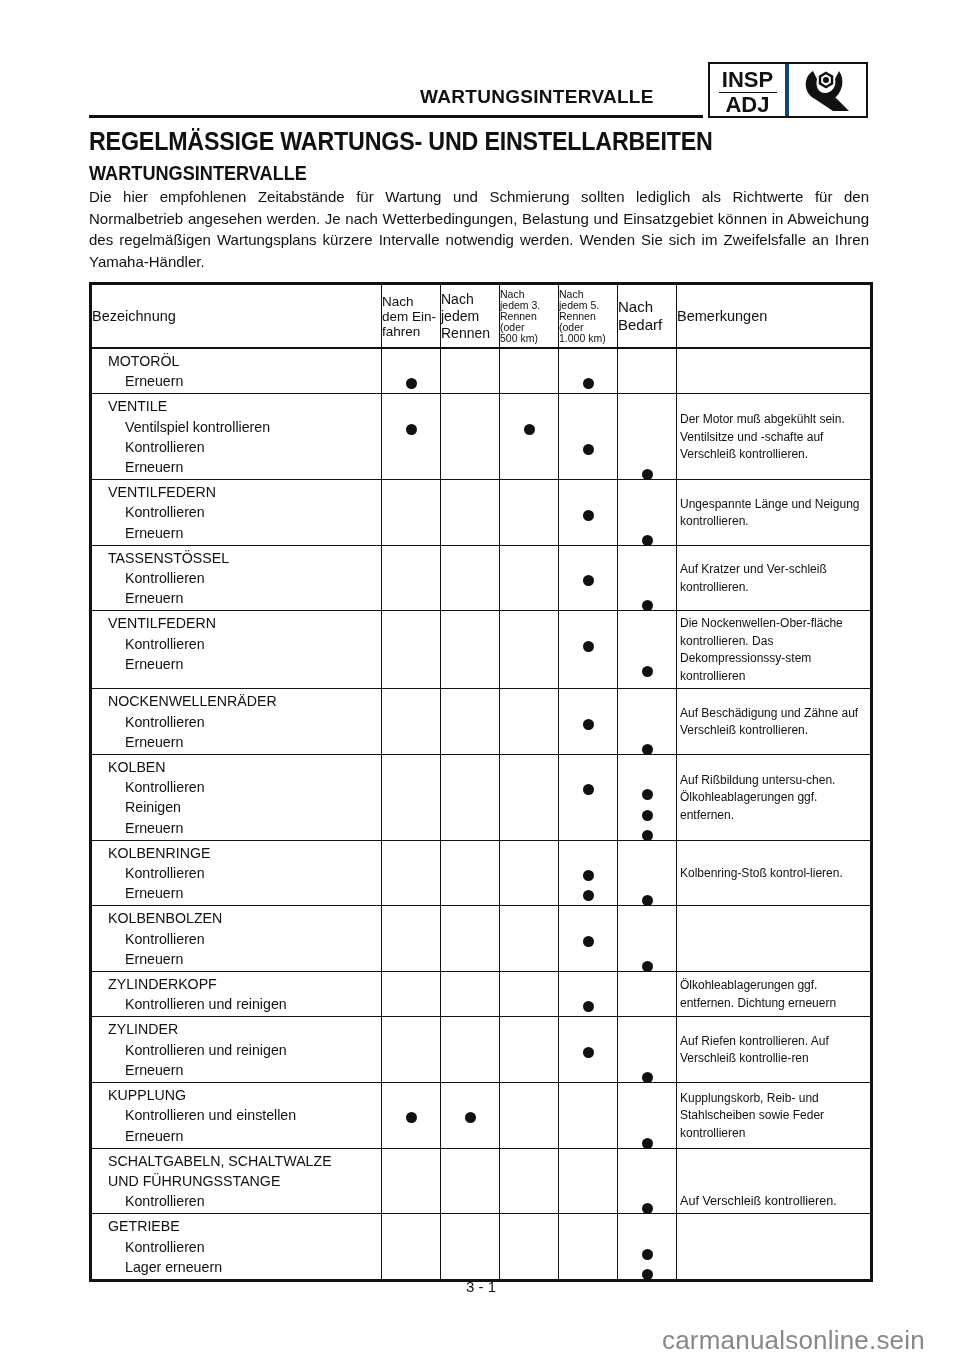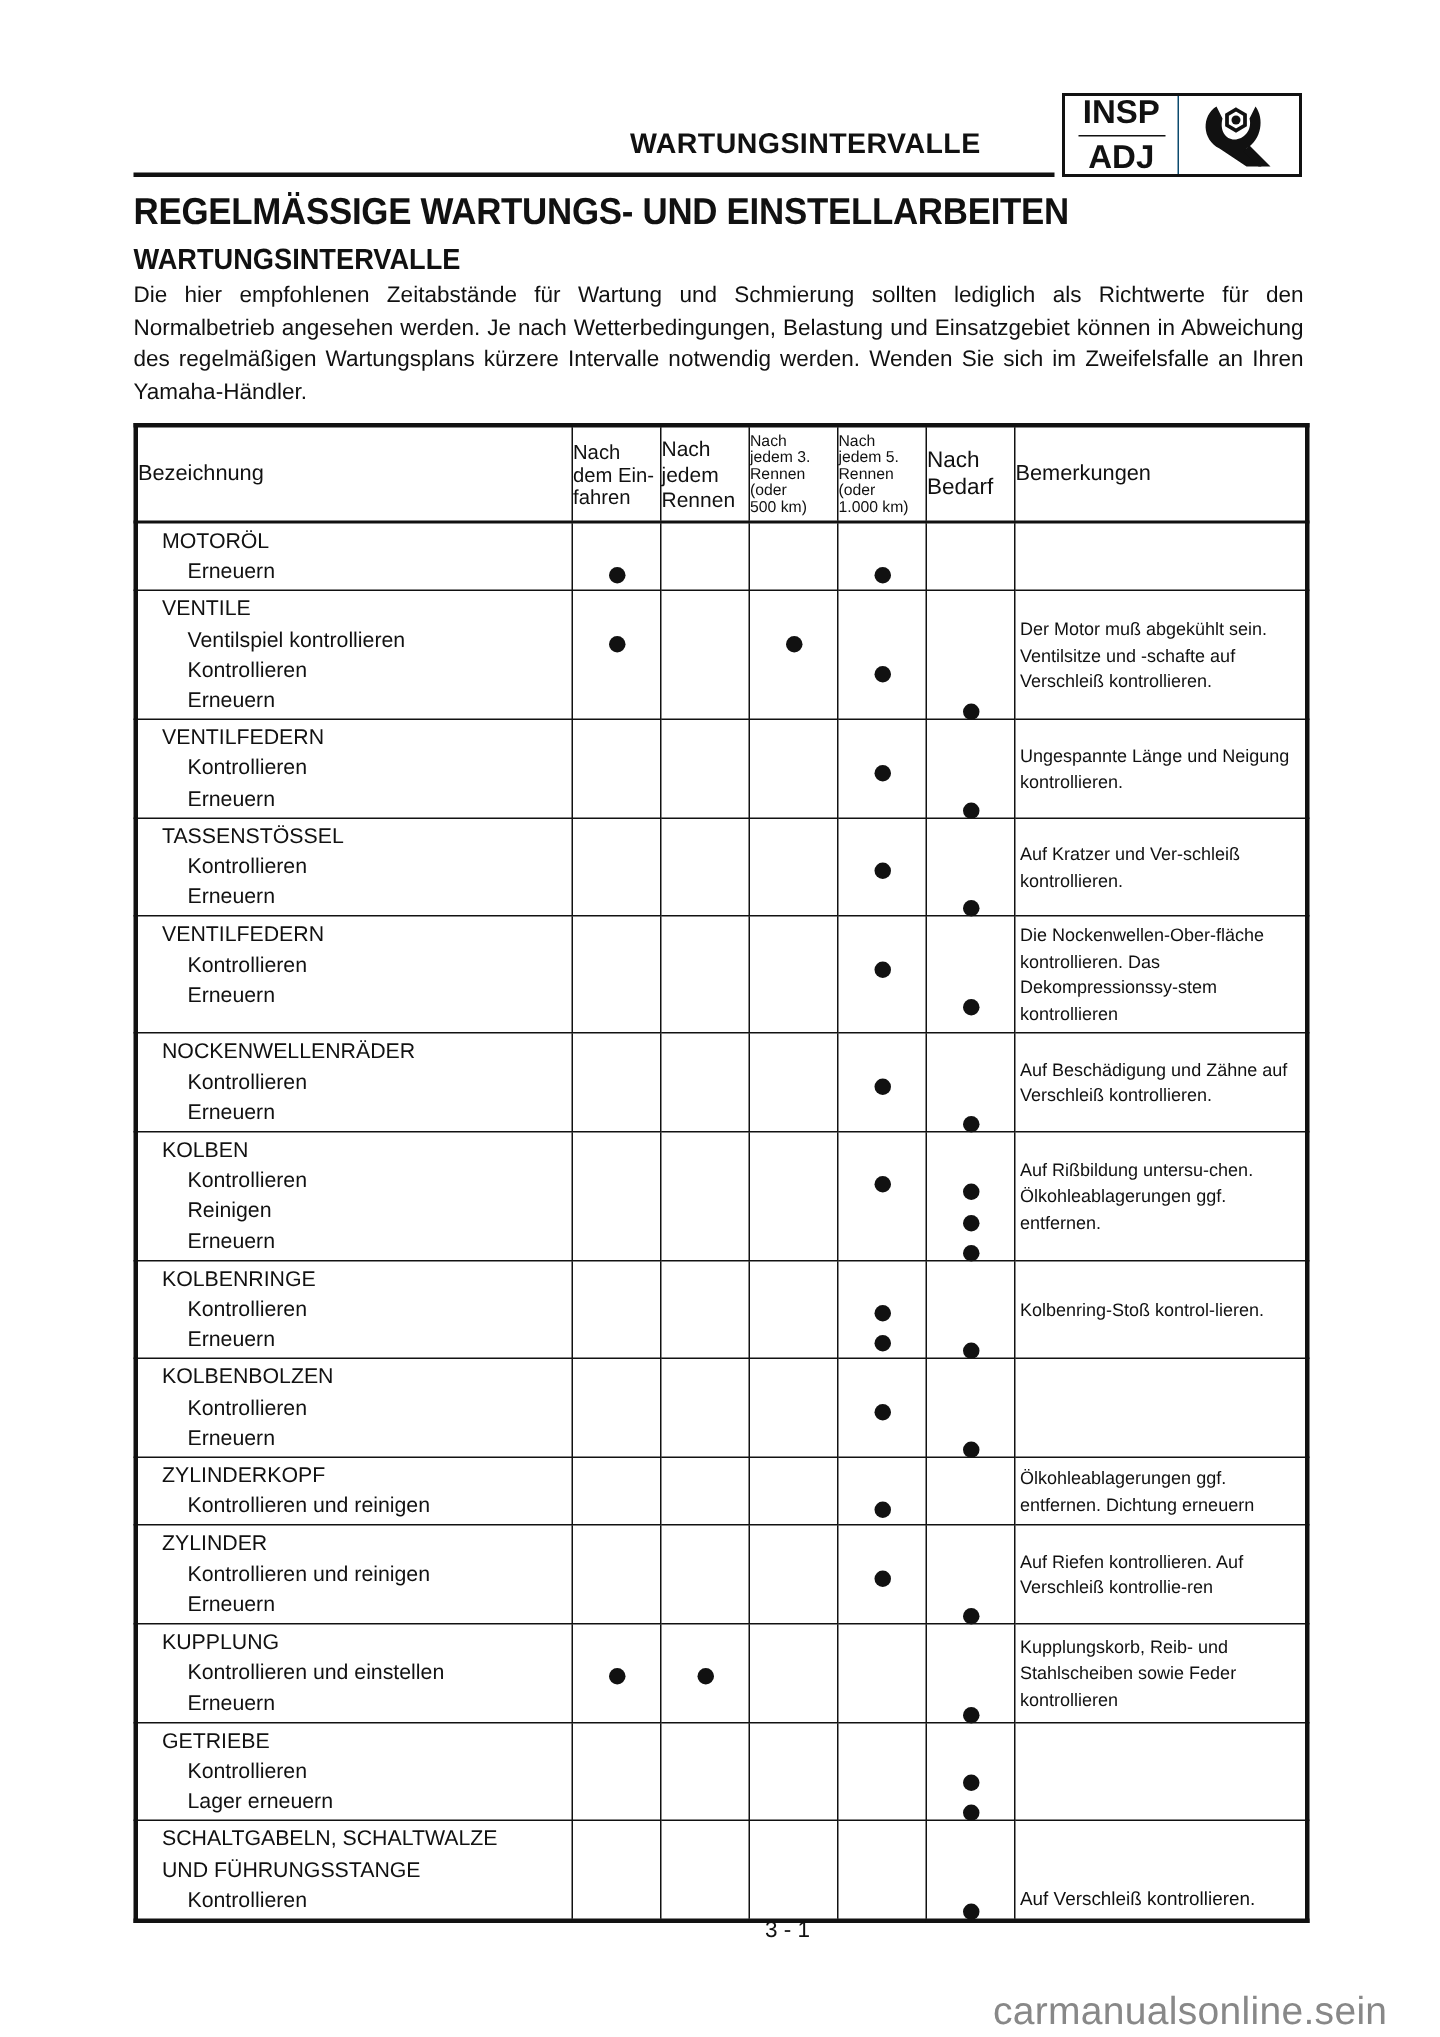--- a/index.html
+++ b/index.html
@@ -1,40 +1,40 @@
 <!DOCTYPE html>
 <html><head>
 <meta charset="utf-8">
 <style>
   html, body { margin:0; padding:0; background:#fff; }
   body { width:960px; height:1358px; position:relative; font-family:"Liberation Sans", sans-serif; color:#111; overflow:hidden; }
   .header-title { position:absolute; left:420px; top:86px; font-size:19px; font-weight:bold; letter-spacing:0.3px; }
   .header-rule { position:absolute; left:89px; top:115px; width:614px; height:3px; background:#111; }
   .badge { position:absolute; left:708px; top:62px; width:160px; height:56px; border:2px solid #111; box-sizing:border-box; display:flex; }
-  .badge-text { width:75px; border-right:1px solid #0c4a6e; display:flex; flex-direction:column; align-items:center; justify-content:space-between; }
+  .badge-text { width:75px; border-right:4px solid #0c4a6e; display:flex; flex-direction:column; align-items:center; justify-content:flex-end; }
   .badge-text span { font-weight:bold; font-size:22px; line-height:22px; }
   .badge-text .sep { width:58px; height:1px; background:#111; margin:1px 0; }
   .badge-icon { flex:1; display:flex; align-items:center; justify-content:center; }
   h1 { position:absolute; left:89px; top:127px; margin:0; font-size:25px; font-weight:bold; letter-spacing:-0.2px; transform:scaleX(0.93); transform-origin:left; white-space:nowrap; }
   h2 { position:absolute; left:89px; top:162px; margin:0; font-size:19.5px; font-weight:bold; transform:scaleX(0.93); transform-origin:left; white-space:nowrap; }
   .intro { position:absolute; left:89px; top:186px; width:780px; font-size:15px; line-height:21.5px; text-align:justify; text-align-last:left; }
   table { position:absolute; left:89px; top:282px; width:781px; border-collapse:collapse; border:3px solid #111; table-layout:fixed; }
   th, td { border:1px solid #111; padding:0; vertical-align:top; }
   th { font-weight:normal; text-align:left; vertical-align:middle; height:62px; font-size:13.5px; line-height:15px; }
   th.small { font-size:10.5px; line-height:11px; }
   th.big { font-size:15px; line-height:18px; }
   thead tr { border-bottom:2px solid #111; }
   td.name { font-size:14.2px; line-height:20.2px; padding:2px 0 2px 16px; }
   td.name .sub { padding-left:17px; }
   td.dot { position:relative; text-align:center; font-size:14.2px; line-height:20.2px; padding-top:2px; }
   td.dot .line { height:20.2px; display:flex; align-items:flex-end; justify-content:center; }
   td.dot .bullet { width:11px; height:11px; border-radius:50%; background:#111; margin-bottom:2px; }
   td.rem { font-size:12px; line-height:17.5px; padding:4px 2px 3px 3px; vertical-align:middle; }
   td.rem.bottom { vertical-align:bottom; font-size:12.6px; }
-  .page-num { position:absolute; left:466px; top:1278px; font-size:15px;margin-left:44px; }
+  .page-num { position:absolute; left:466px; top:1278px; font-size:15px; }
   .watermark { position:absolute; left:662px; top:1325px; font-size:26px; color:#888; letter-spacing:0.2px; }
 </style>
 </head>
 <body>
 
 <div class="header-title">WARTUNGSINTERVALLE</div>
 <div class="header-rule"></div>
 <div class="badge">
   <div class="badge-text">
     <span>INSP</span>
@@ -549,57 +549,20 @@
           <div class="line"></div>
           <div class="line"></div>
           <div class="line">
             <span class="bullet" style="margin-bottom: -3px;"></span>
           </div>
         </td>
         <td class="rem">Kupplungskorb, Reib- und Stahlscheiben sowie Feder kontrollieren</td>
       </tr>
       <tr>
         <td class="name">
-          <div>GETRIEBE</div>
-          <div class="sub">Kontrollieren</div>
-          <div class="sub">Lager erneuern</div>
-        </td>
-        <td class="dot">
-          <div class="line"></div>
-          <div class="line"></div>
-          <div class="line"></div>
-        </td>
-        <td class="dot">
-          <div class="line"></div>
-          <div class="line"></div>
-          <div class="line"></div>
-        </td>
-        <td class="dot">
-          <div class="line"></div>
-          <div class="line"></div>
-          <div class="line"></div>
-        </td>
-        <td class="dot">
-          <div class="line"></div>
-          <div class="line"></div>
-          <div class="line"></div>
-        </td>
-        <td class="dot">
-          <div class="line"></div>
-          <div class="line">
-            <span class="bullet" style="margin-bottom: -3px;"></span>
-          </div>
-          <div class="line">
-            <span class="bullet" style="margin-bottom: -3px;"></span>
-          </div>
-        </td>
-        <td class="rem"></td>
-      </tr>
-      <tr>
-        <td class="name">
           <div>SCHALTGABELN, SCHALTWALZE</div>
           <div>UND FÜHRUNGSSTANGE</div>
           <div class="sub">Kontrollieren</div>
         </td>
         <td class="dot">
           <div class="line"></div>
           <div class="line"></div>
           <div class="line"></div>
         </td>
         <td class="dot">
@@ -618,18 +581,55 @@
           <div class="line"></div>
         </td>
         <td class="dot">
           <div class="line"></div>
           <div class="line"></div>
           <div class="line">
             <span class="bullet" style="margin-bottom: -3px;"></span>
           </div>
         </td>
         <td class="rem bottom">Auf Verschleiß kontrollieren.</td>
+      </tr>
+      <tr>
+        <td class="name">
+          <div>GETRIEBE</div>
+          <div class="sub">Kontrollieren</div>
+          <div class="sub">Lager erneuern</div>
+        </td>
+        <td class="dot">
+          <div class="line"></div>
+          <div class="line"></div>
+          <div class="line"></div>
+        </td>
+        <td class="dot">
+          <div class="line"></div>
+          <div class="line"></div>
+          <div class="line"></div>
+        </td>
+        <td class="dot">
+          <div class="line"></div>
+          <div class="line"></div>
+          <div class="line"></div>
+        </td>
+        <td class="dot">
+          <div class="line"></div>
+          <div class="line"></div>
+          <div class="line"></div>
+        </td>
+        <td class="dot">
+          <div class="line"></div>
+          <div class="line">
+            <span class="bullet" style="margin-bottom: -3px;"></span>
+          </div>
+          <div class="line">
+            <span class="bullet" style="margin-bottom: -3px;"></span>
+          </div>
+        </td>
+        <td class="rem"></td>
       </tr>
     </tbody>
 </table>
 
 <div class="page-num">3 - 1</div>
 <div class="watermark">carmanualsonline.sein</div>
 
 </body></html>

